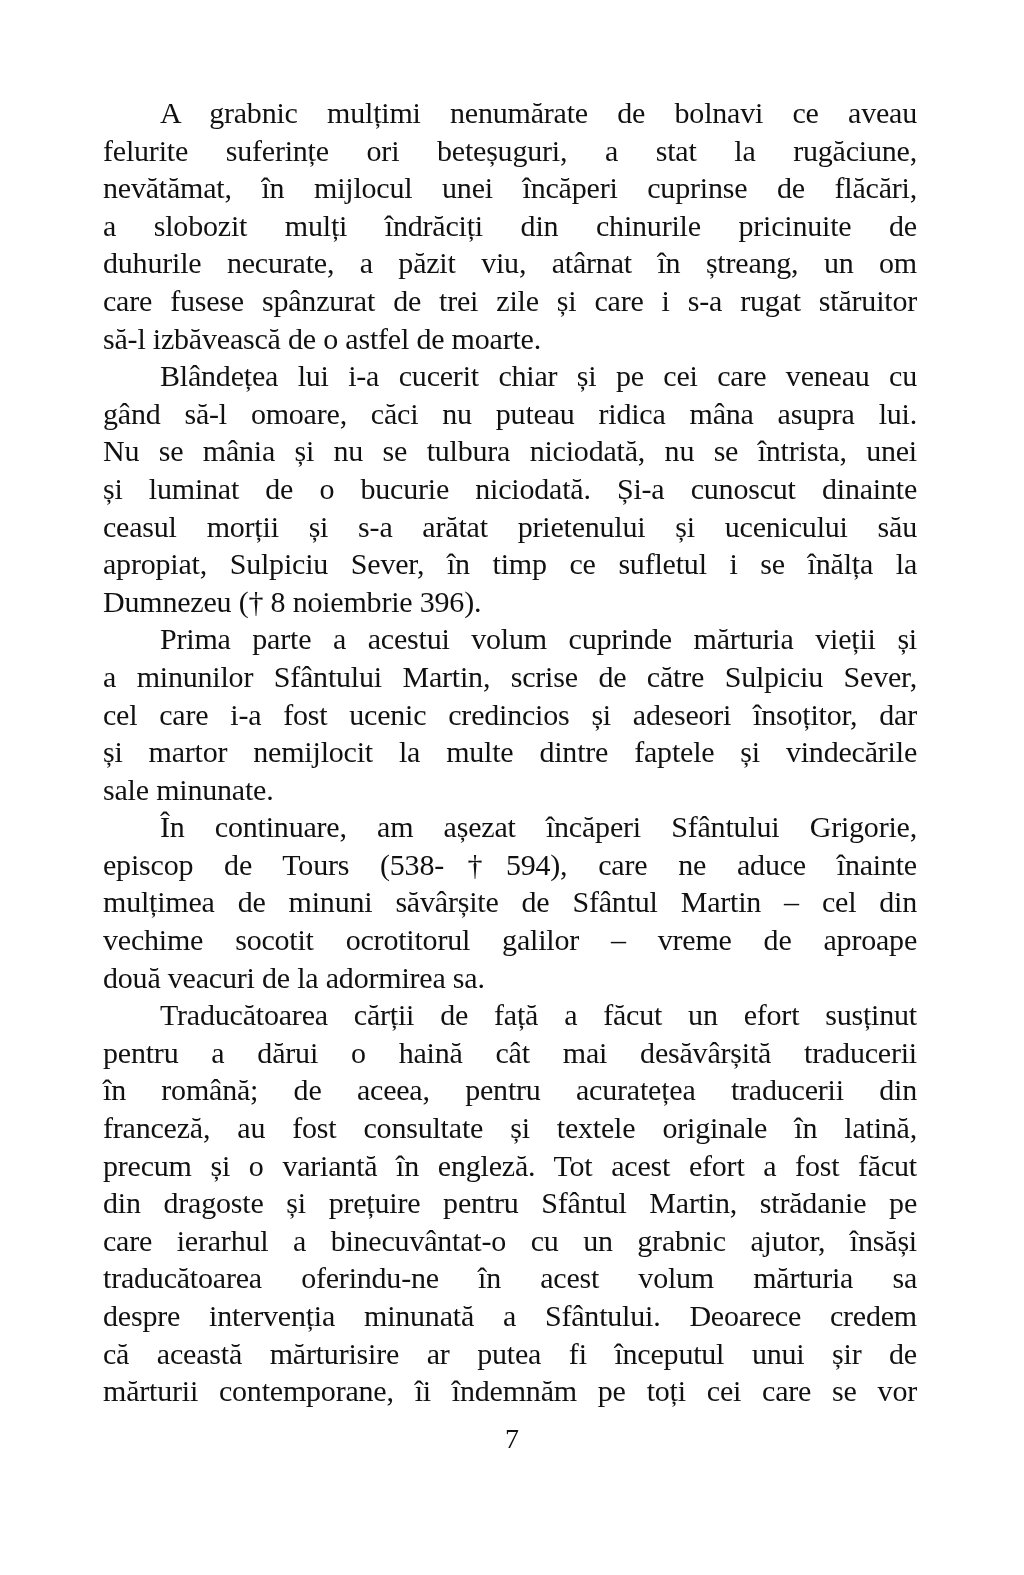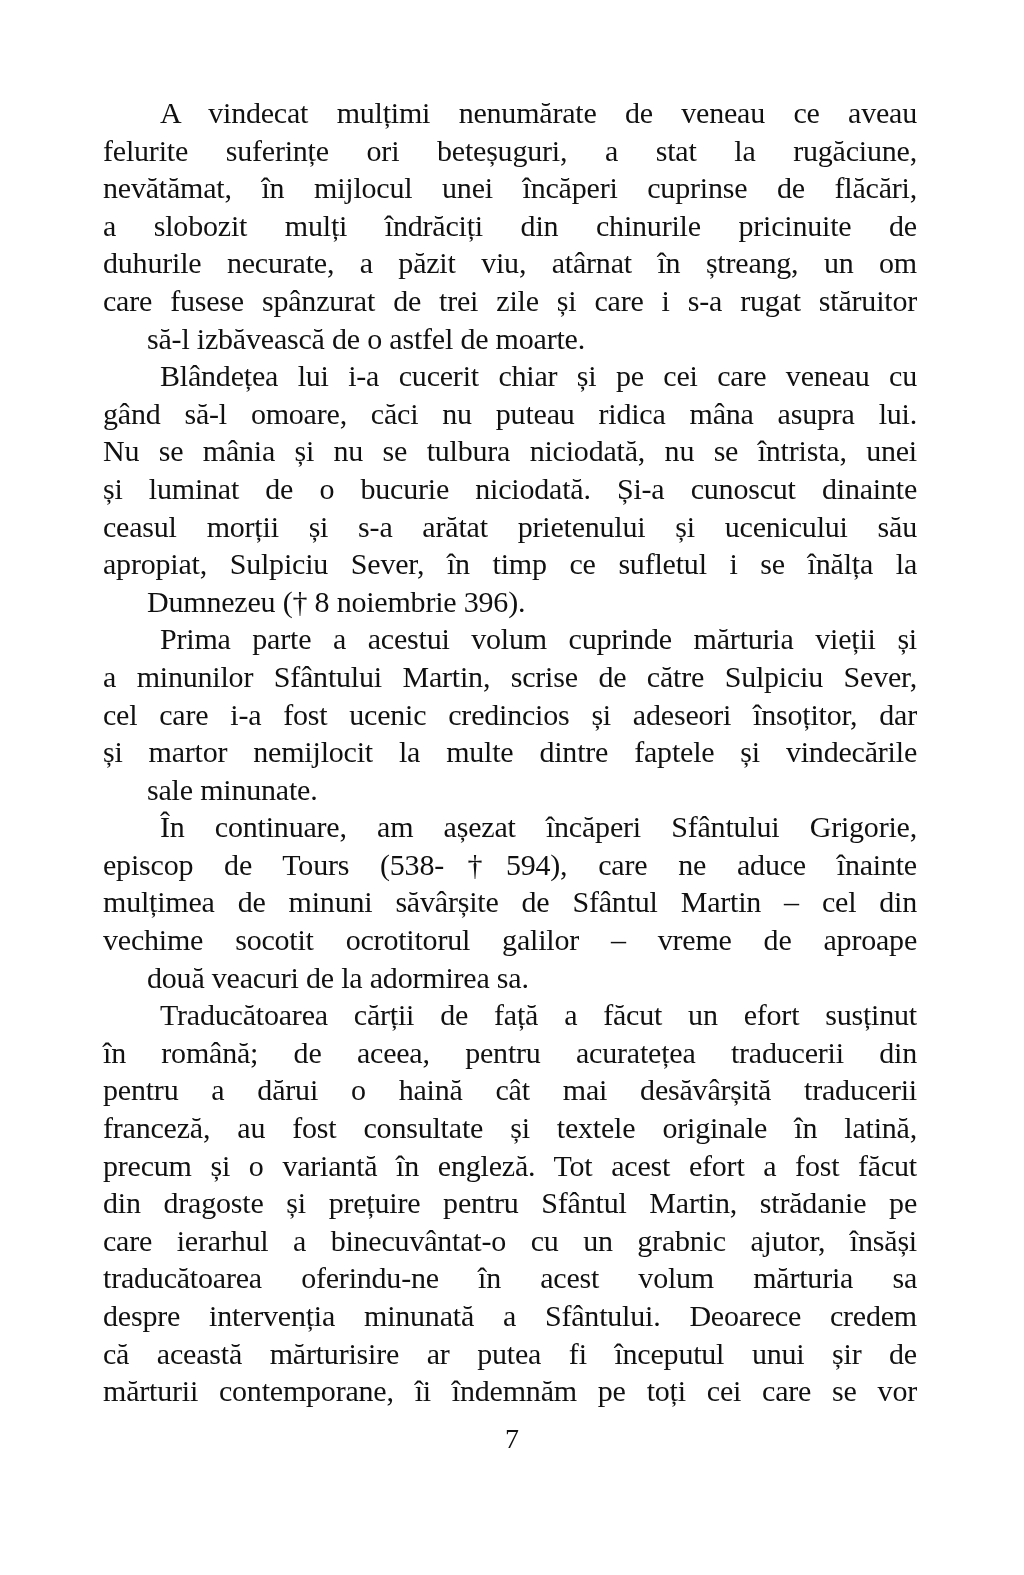--- a/index.html
+++ b/index.html
@@ -29,39 +29,38 @@
       white-space: nowrap;
       text-align: justify;
       text-align-last: justify;
       letter-spacing: -0.2px;
     }
     .line.indent {
       padding-left: 57px;
     }
     .line.last {
       text-align-last: left;
-      margin-left: 44px;
     }
     .page-number {
       position: absolute;
       left: 0;
       width: 1024px;
       top: 1422px;
       text-align: center;
       font-size: 28px;
       line-height: 34px;
     }
   </style>
 </head>
 <body>
 
 <div class="page">
 
   <div class="paragraph">
-    <span class="line indent">A vindecat mulțimi nenumărate de veneau ce aveau</span>
+    <span class="line indent">A grabnic mulțimi nenumărate de bolnavi ce aveau</span>
     <span class="line">felurite suferințe ori beteșuguri, a stat la rugăciune,</span>
     <span class="line">nevătămat, în mijlocul unei încăperi cuprinse de flăcări,</span>
     <span class="line">a slobozit mulți îndrăciți din chinurile pricinuite de</span>
     <span class="line">duhurile necurate, a păzit viu, atârnat în ștreang, un om</span>
     <span class="line">care fusese spânzurat de trei zile și care i s-a rugat stăruitor</span>
     <span class="line last">să-l izbăvească de o astfel de moarte.</span>
   </div>
 
   <div class="paragraph">
     <span class="line indent">Blândețea lui i-a cucerit chiar și pe cei care veneau cu</span>
@@ -84,22 +83,22 @@
   <div class="paragraph">
     <span class="line indent">În continuare, am așezat încăperi Sfântului Grigorie,</span>
     <span class="line">episcop de Tours (538-†594), care ne aduce înainte</span>
     <span class="line">mulțimea de minuni săvârșite de Sfântul Martin – cel din</span>
     <span class="line">vechime socotit ocrotitorul galilor – vreme de aproape</span>
     <span class="line last">două veacuri de la adormirea sa.</span>
   </div>
 
   <div class="paragraph">
     <span class="line indent">Traducătoarea cărții de față a făcut un efort susținut</span>
+    <span class="line">pentru a dărui o haină cât mai desăvârșită traducerii</span>
     <span class="line">în română; de aceea, pentru acuratețea traducerii din</span>
-    <span class="line">pentru a dărui o haină cât mai desăvârșită traducerii</span>
     <span class="line">franceză, au fost consultate și textele originale în latină,</span>
     <span class="line">precum și o variantă în engleză. Tot acest efort a fost făcut</span>
     <span class="line">din dragoste și prețuire pentru Sfântul Martin, strădanie pe</span>
     <span class="line">care ierarhul a binecuvântat-o cu un grabnic ajutor, însăși</span>
     <span class="line">traducătoarea oferindu-ne în acest volum mărturia sa</span>
     <span class="line">despre intervenția minunată a Sfântului. Deoarece credem</span>
     <span class="line">că această mărturisire ar putea fi începutul unui șir de</span>
     <span class="line">mărturii contemporane, îi îndemnăm pe toți cei care se vor</span>
   </div>
 

